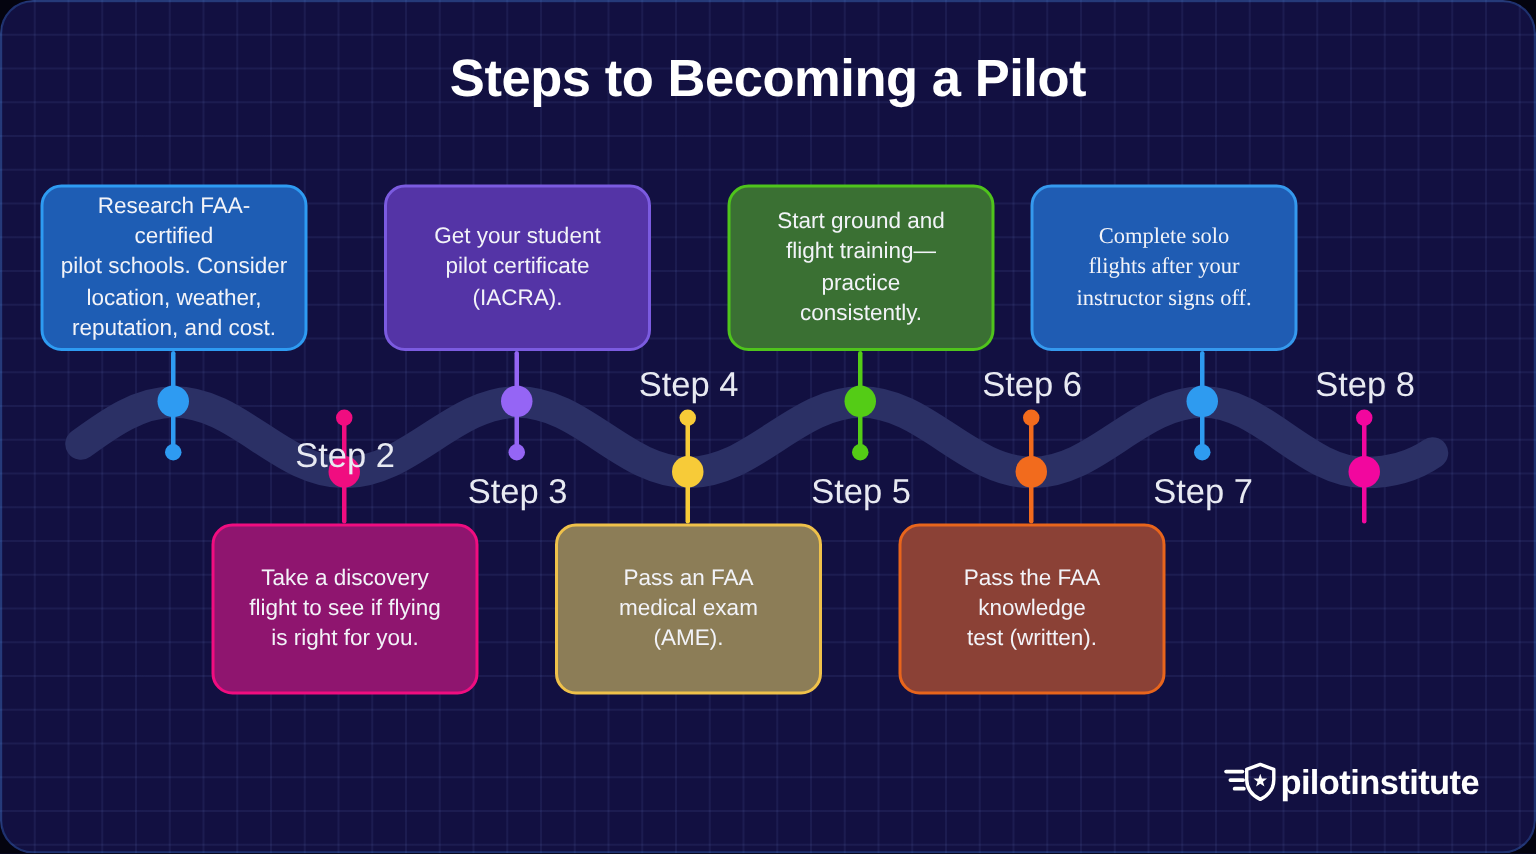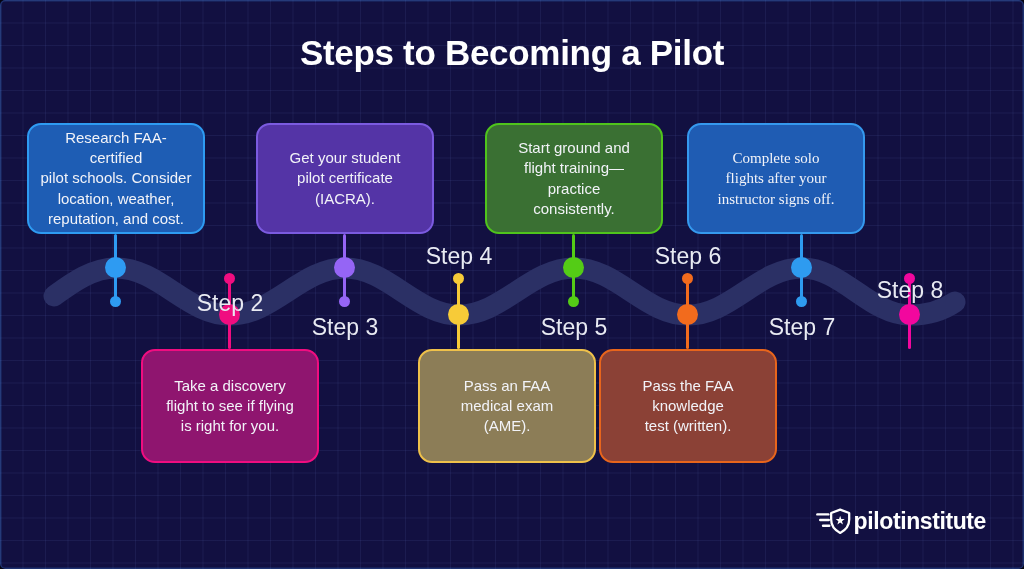--- a/index.html
+++ b/index.html
@@ -6,21 +6,21 @@
   html, body { width: 1024px; height: 569px; background: #04040f; overflow: hidden; }
   body { font-family: "Liberation Sans", "DejaVu Sans", sans-serif; position: relative; }
 
   .panel {
     position: absolute; inset: 0;
     background-color: #121041;
     background-image:
       linear-gradient(rgba(130,150,235,0.09) 1px, transparent 1px),
       linear-gradient(90deg, rgba(130,150,235,0.09) 1px, transparent 1px);
     background-size: 22.5px 22.5px;
-    border-radius: 5px;
+    border-radius: 22px;
     box-shadow: inset 0 0 0 1.5px rgba(60,135,230,0.28);
     overflow: hidden;
   }
 
   .title {
     position: absolute; top: 33px; left: 0; width: 100%;
     text-align: center; color: #ffffff;
     font-size: 35px; font-weight: 700; letter-spacing: -0.3px;
   }
 
@@ -90,21 +90,21 @@
 
   <div class="vline" style="left: 343px; top: 234px; height: 68px; background-color: rgb(149, 101, 245);"></div>
   <div class="step-box box-top" style="left: 256px; background-color: rgb(84, 52, 166); border-color: rgb(123, 91, 224);">Get your student
 pilot certificate
 (IACRA).</div>
   <div class="dot-lg" style="left: 334px; top: 257px; background-color: rgb(149, 101, 245);"></div>
   <div class="dot-sm" style="left: 339px; top: 296px; background-color: rgb(149, 101, 245);"></div>
   <div class="step-label" style="left:285px; top:314px;">Step 3</div>
 
   <div class="vline" style="left: 457px; top: 279px; height: 70px; background-color: rgb(247, 203, 56);"></div>
-  <div class="step-box box-bottom" style="left: 370px; background-color: rgb(140, 125, 87); border-color: rgb(239, 193, 74); margin-left: 48px;">Pass an FAA
+  <div class="step-box box-bottom" style="left: 370px; background-color: rgb(140, 125, 87); border-color: rgb(239, 193, 74);">Pass an FAA
 medical exam
 (AME).</div>
   <div class="dot-lg" style="left: 448px; top: 304px; background-color: rgb(247, 203, 56);"></div>
   <div class="dot-sm" style="left: 453px; top: 273px; background-color: rgb(247, 203, 56);"></div>
   <div class="step-label" style="left:399px; top:243px;">Step 4</div>
 
   <div class="vline" style="left: 572px; top: 234px; height: 68px; background-color: rgb(84, 204, 22);"></div>
   <div class="step-box box-top" style="left: 485px; background-color: rgb(58, 112, 51); border-color: rgb(79, 196, 28);">Start ground and
 flight training—
 practice
@@ -125,21 +125,21 @@
   <div class="step-box box-top" style="left: 687px; background-color: rgb(31, 92, 179); border-color: rgb(53, 153, 238); font-family: Liberation Serif, serif;">Complete solo
 flights after your
 instructor signs off.</div>
   <div class="dot-lg" style="left: 791px; top: 257px; background-color: rgb(46, 155, 240);"></div>
   <div class="dot-sm" style="left: 796px; top: 296px; background-color: rgb(46, 155, 240);"></div>
   <div class="step-label" style="left:742px; top:314px;">Step 7</div>
 
   <div class="vline" style="left: 908px; top: 279px; height: 70px; background-color: rgb(242, 7, 158);"></div>
   <div class="dot-lg" style="left: 899px; top: 304px; background-color: rgb(242, 7, 158);"></div>
   <div class="dot-sm" style="left: 904px; top: 273px; background-color: rgb(242, 7, 158);"></div>
-  <div class="step-label" style="left:850px; top:243px;margin-top:34px;">Step 8</div>
+  <div class="step-label" style="left:850px; top:243px;">Step 8</div>
 
   <div class="brand">
     <svg width="38" height="29" viewBox="0 0 40 30">
       <g stroke="#ffffff" stroke-width="2.6" stroke-linecap="round" fill="none">
         <path d="M14 7.5 H2.5"></path>
         <path d="M14.5 13.5 H5.5"></path>
         <path d="M15 19.5 H8.5"></path>
       </g>
       <path d="M26.5 2.5 L36 6 V13 C36 19.8 32 24.3 26.5 27 C21 24.3 17 19.8 17 13 V6 Z" fill="none" stroke="#ffffff" stroke-width="2.4" stroke-linejoin="round"></path>
       <polygon fill="#ffffff" points="26.5,9 27.68,12.38 31.26,12.45 28.40,14.62 29.44,18.05 26.5,16 23.56,18.05 24.60,14.62 21.74,12.45 25.32,12.38"></polygon>

